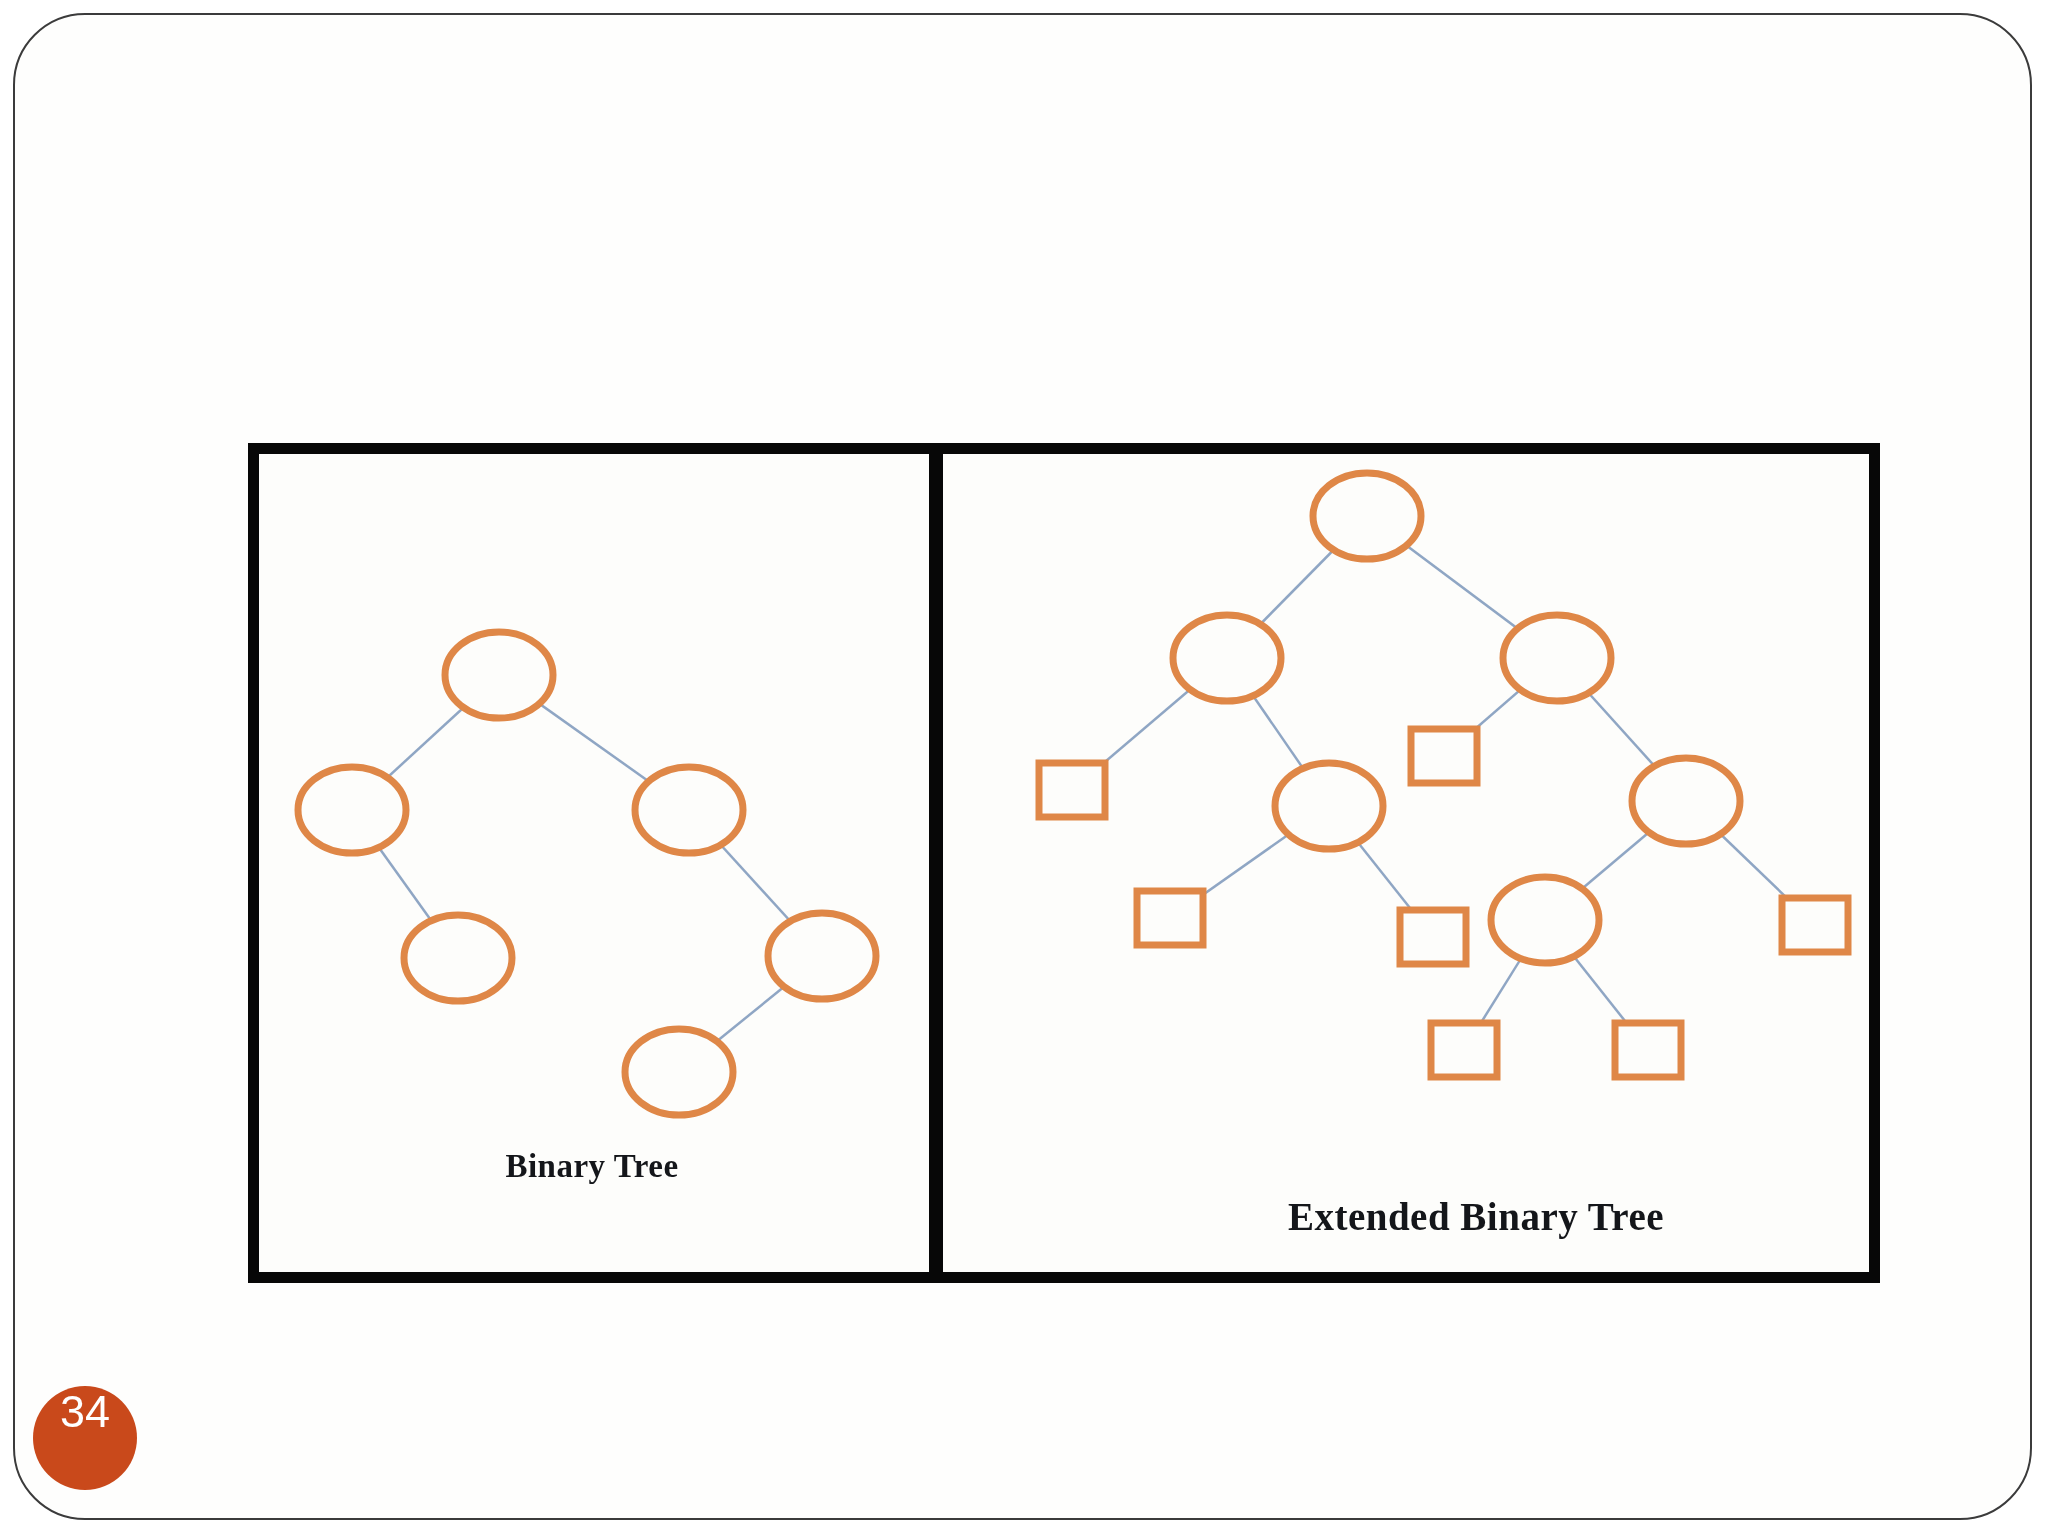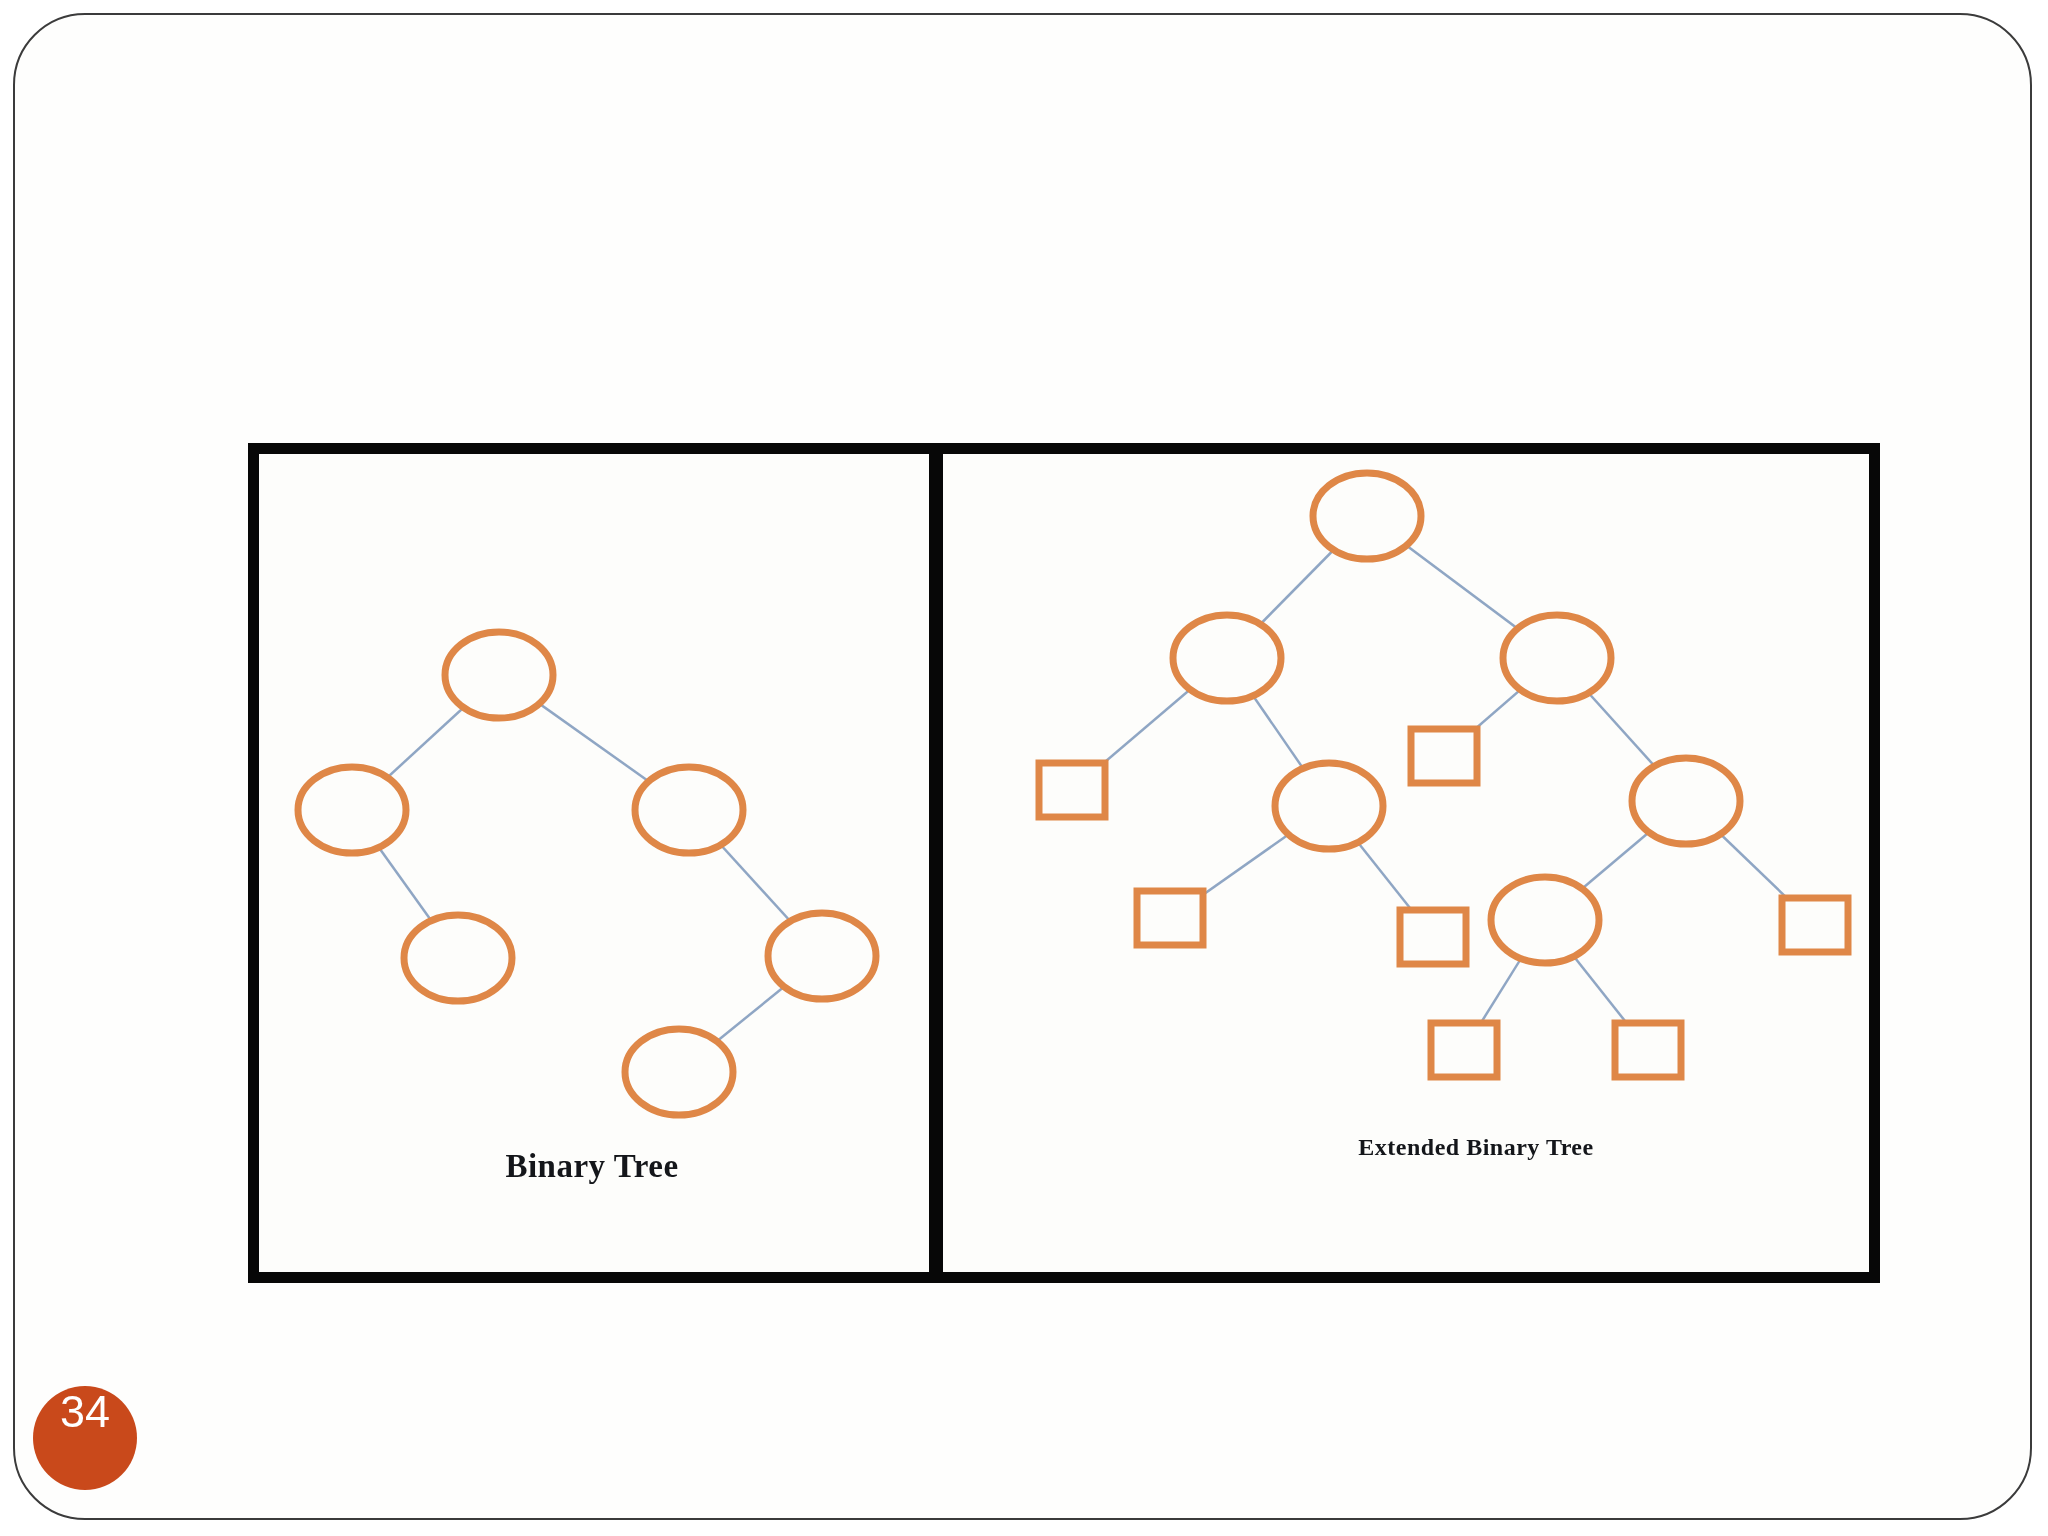--- a/index.html
+++ b/index.html
@@ -40,21 +40,21 @@
   }
   .panel-label {
     position:absolute;
     font-weight:bold;
     color:#14161A;
     text-align:center;
     white-space:nowrap;
     letter-spacing:0.5px;
   }
   .panel-label.left  { left:392px;  top:1148px; width:400px; font-size:33px; }
-  .panel-label.right { left:1226px; top:1134px; width:500px; font-size:24px; }
+  .panel-label.right { left:1226px; top:1194px; width:500px; font-size:39px; }
   .page-badge {
     position:absolute;
     left:33px; top:1386px;
     width:104px; height:104px;
     border-radius:50%;
     display:flex; align-items:flex-start; justify-content:center;
     font-family:"Liberation Sans", sans-serif;
     font-size:45px;
     z-index:5;
   }

